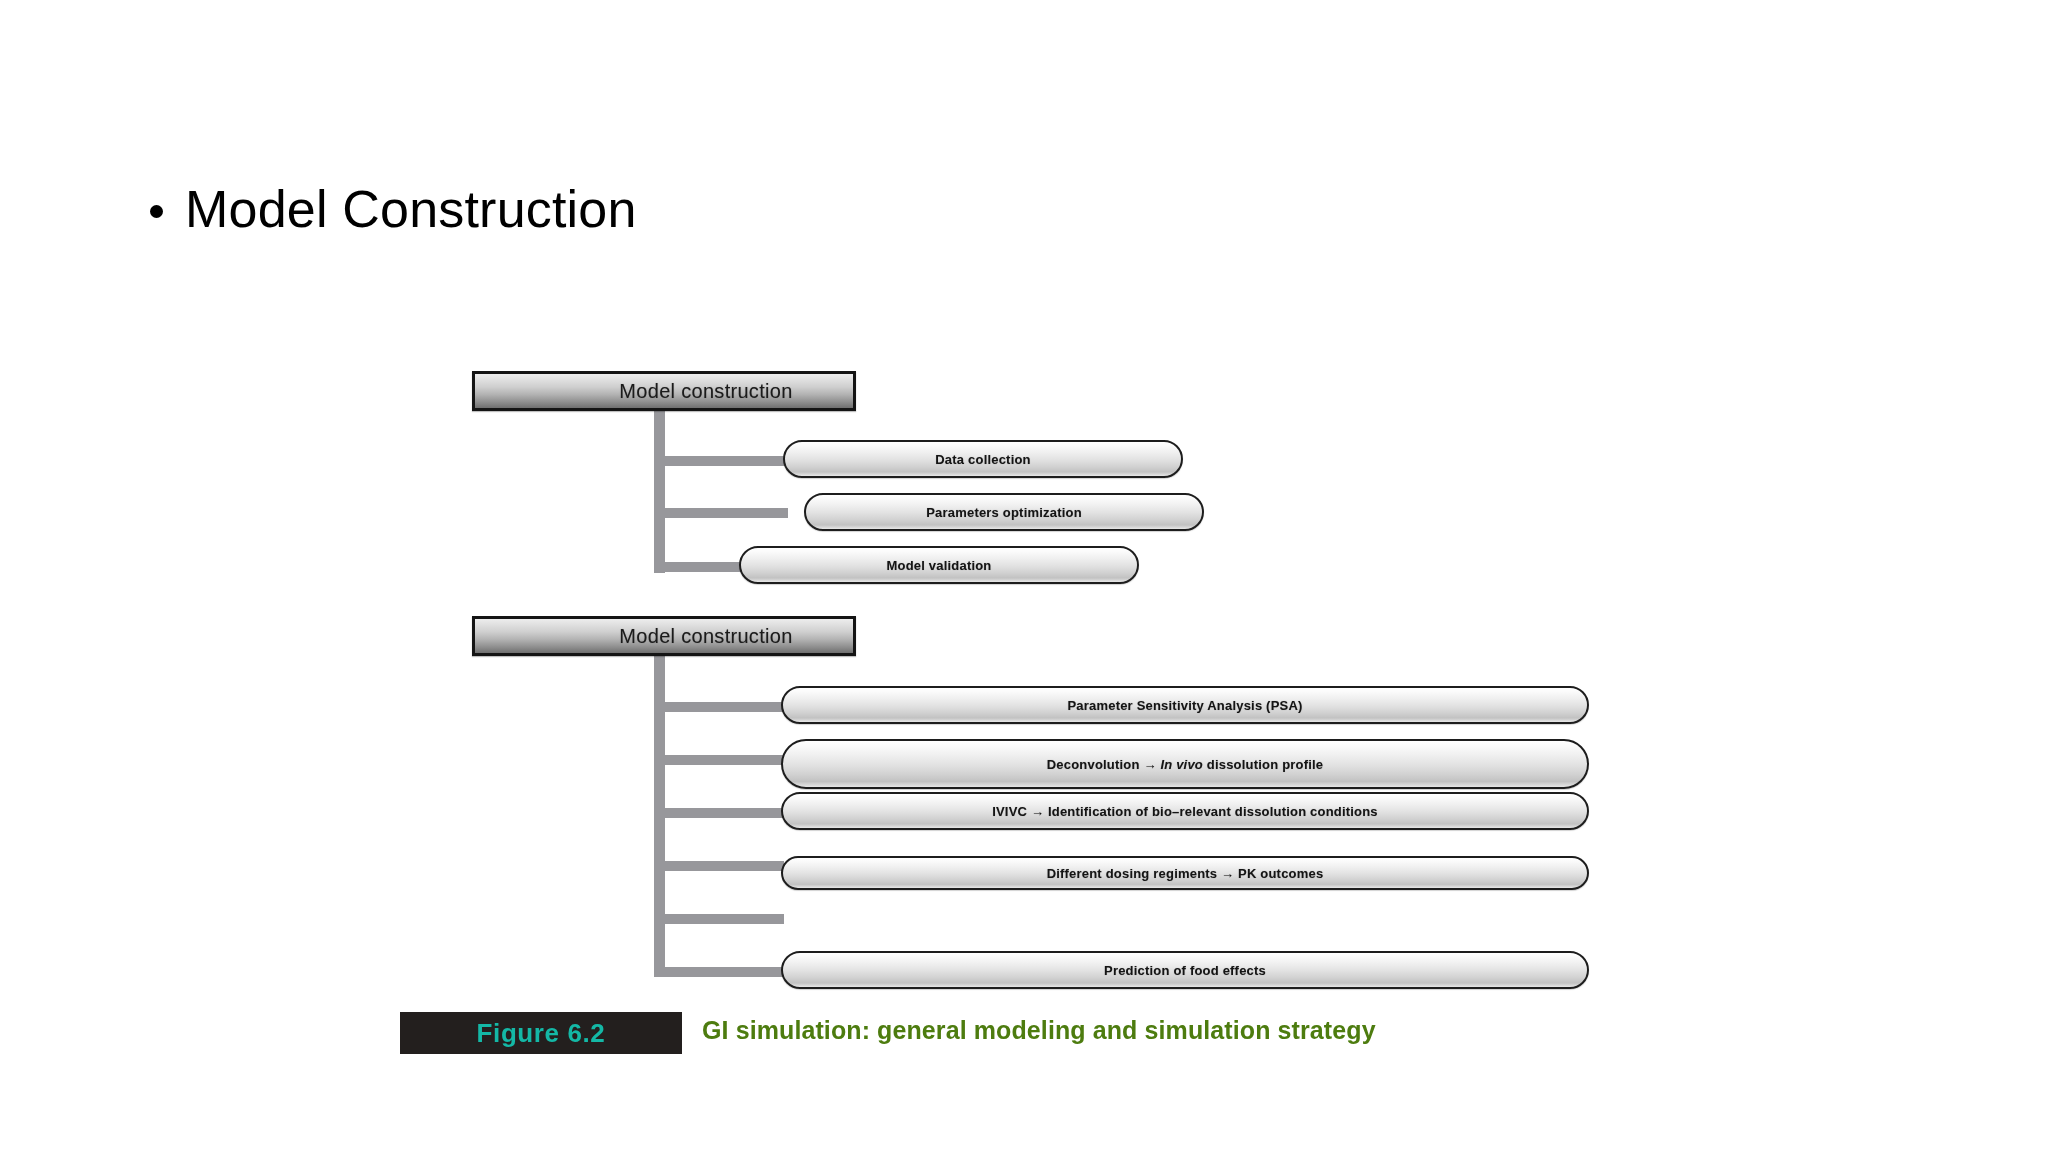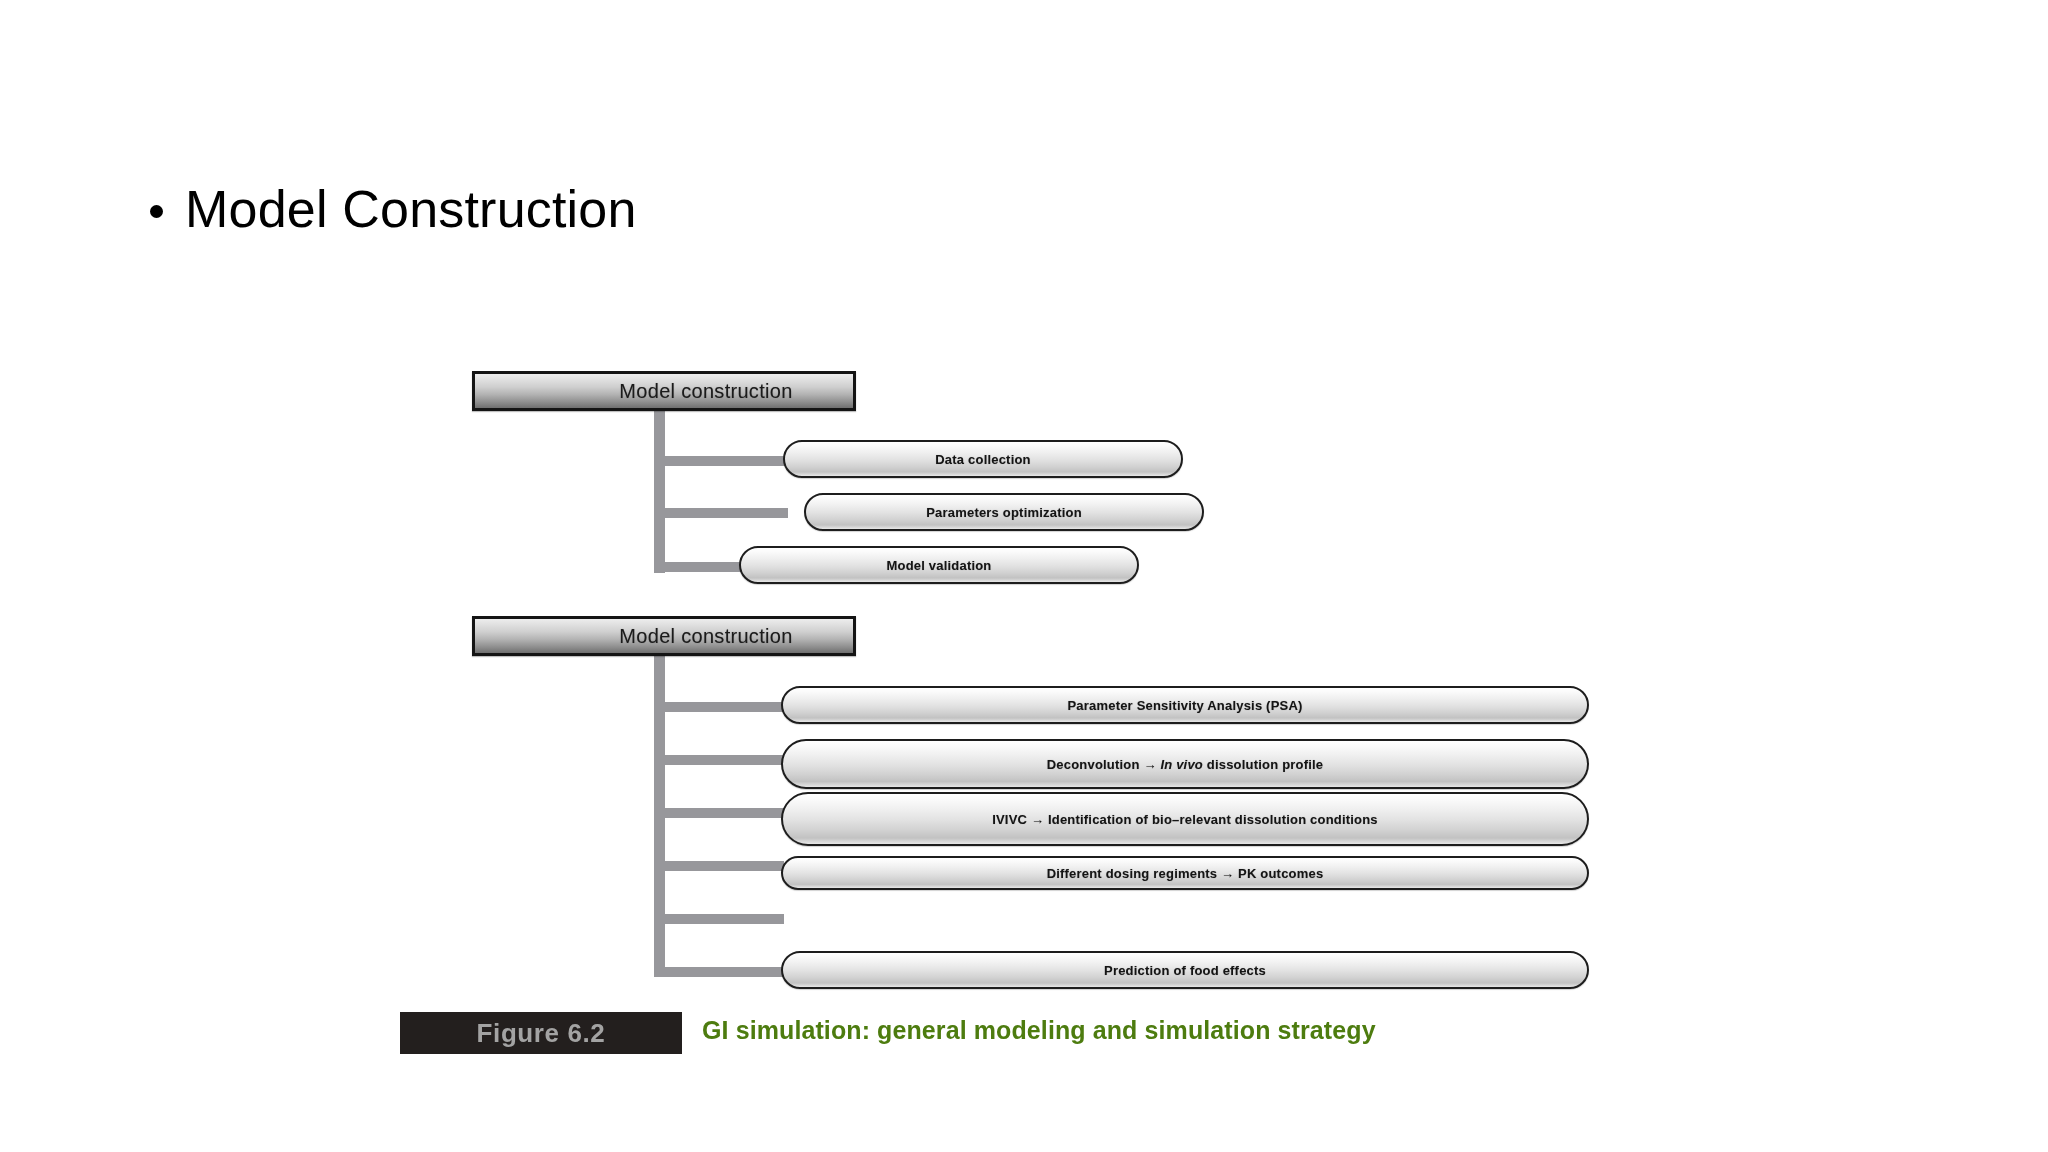--- a/index.html
+++ b/index.html
@@ -138,21 +138,21 @@
   .figure-badge {
     width: 282px;
     height: 42px;
     background: #231f1e;
     display: flex;
     align-items: center;
     justify-content: center;
     flex: 0 0 auto;
   }
   .figure-badge .badge-text {
-    color: #a3a3a3;
+    color: #14b8a6;
     font-size: 26px;
     font-weight: bold;
     letter-spacing: 0.6px;
   }
   .caption-text {
     max-width: 850px;
     font-size: 25px;
     font-weight: bold;
     line-height: 1.32;
     color: #4d7c0f;
@@ -211,21 +211,21 @@
   <div class="node-pill" style="left:781px; top:686px; width:808px; height:38px;">
     <span class="node-label">Parameter Sensitivity Analysis (PSA)</span>
   </div>
 
   <div class="node-pill" style="left:781px; top:739px; width:808px; height:50px;">
     <span class="node-label">
       <span>Deconvolution → </span><i>In vivo</i><span> dissolution profile</span>
     </span>
   </div>
 
-  <div class="node-pill" style="left:781px; top:792px; width:808px; height:54px;">
+  <div class="node-pill" style="left:781px; top:792px; width:808px; height:38px;">
     <span class="node-label">IVIVC → Identification of bio–relevant dissolution conditions</span>
   </div>
 
   <div class="node-pill" style="left:781px; top:856px; width:808px; height:34px;">
     <span class="node-label">Different dosing regiments → PK outcomes</span>
   </div>
 
 
   <div class="node-pill" style="left:781px; top:951px; width:808px; height:38px;">
     <span class="node-label">Prediction of food effects</span>

